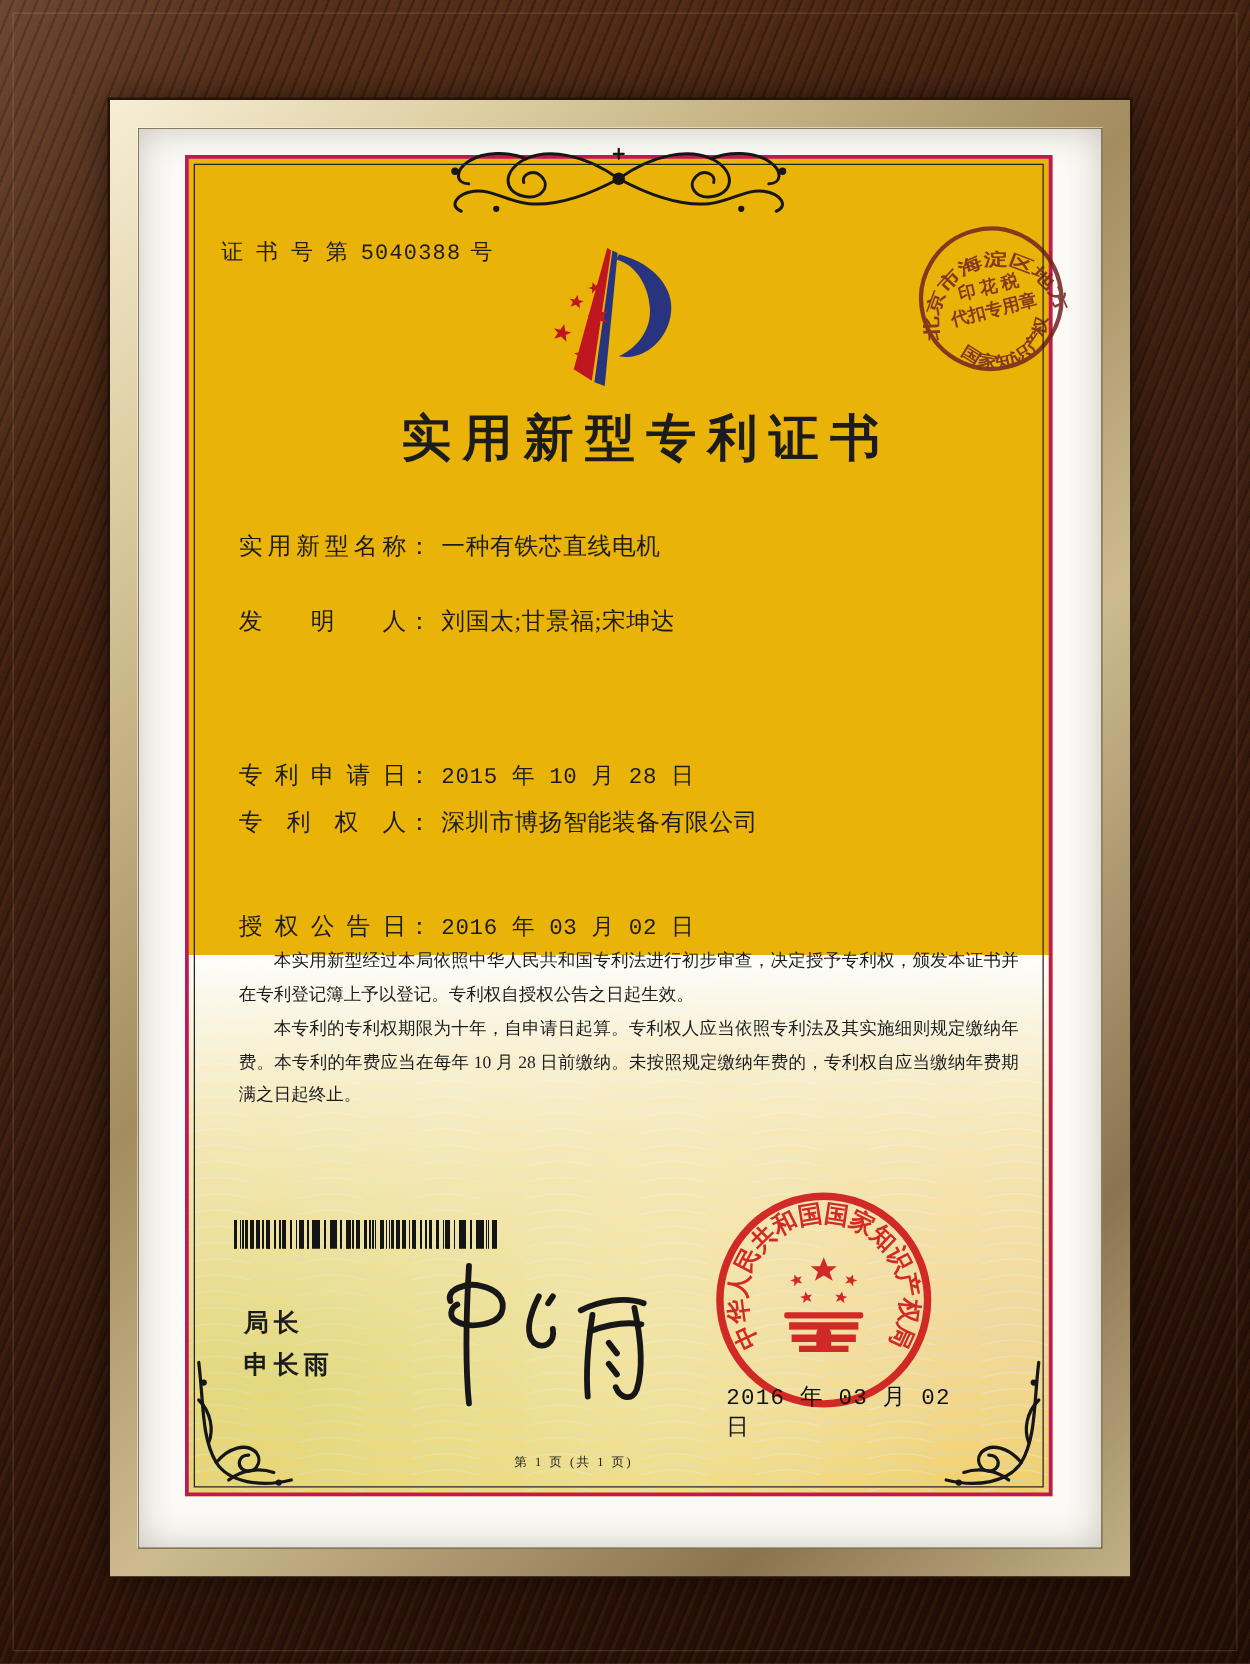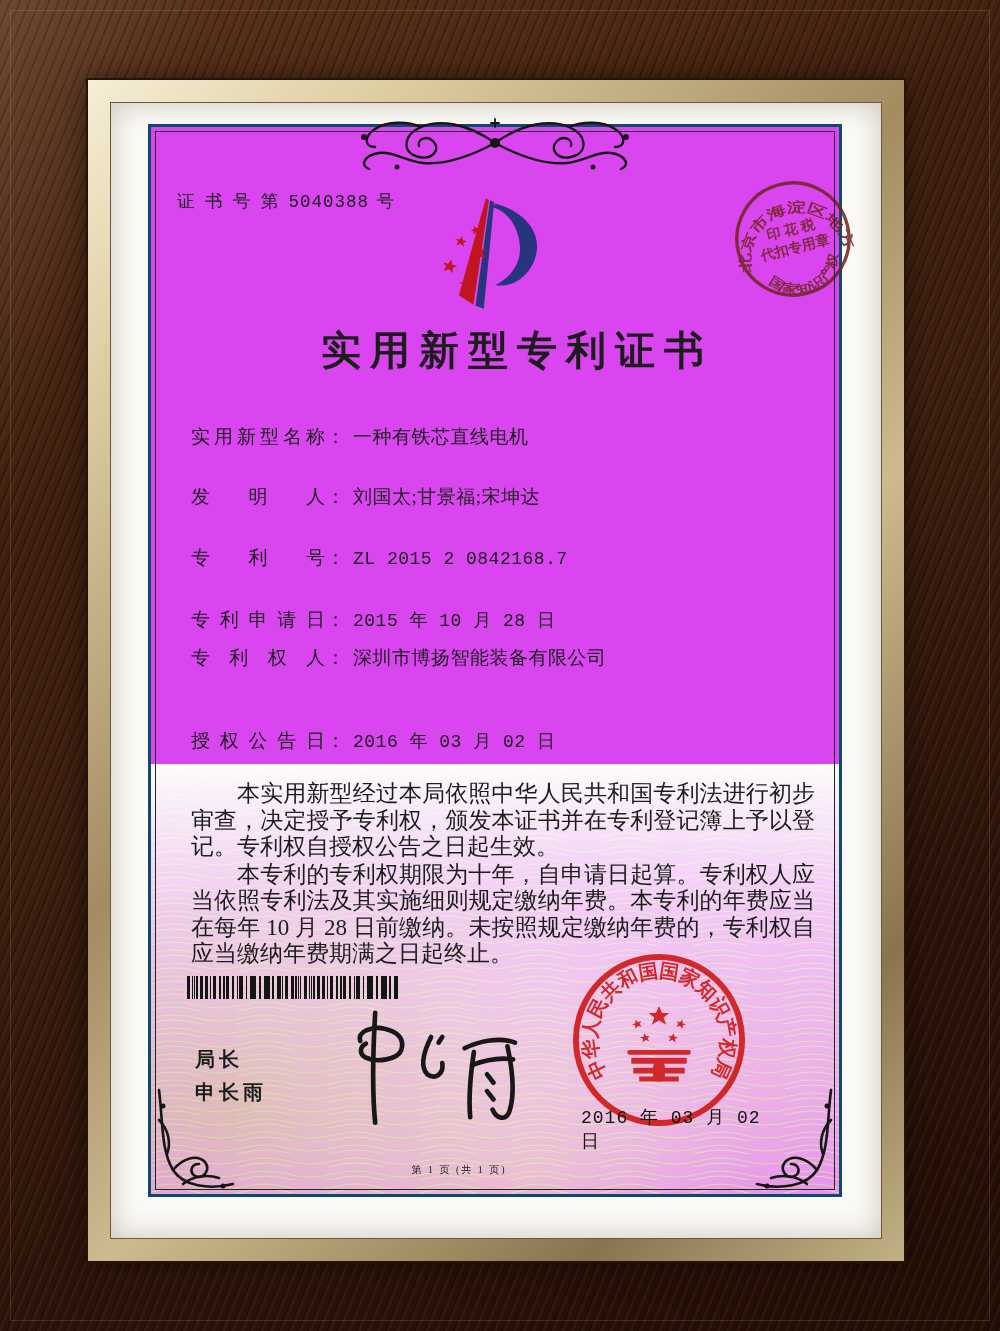--- a/index.html
+++ b/index.html
@@ -8,42 +8,42 @@
     background:
       linear-gradient(115deg, rgba(255,245,225,.10) 0%, rgba(255,245,225,0) 14%),
       repeating-linear-gradient(112deg, rgba(20,8,3,.30) 0 2px, rgba(110,58,28,.16) 2px 5px, rgba(20,8,3,0) 5px 9px),
       linear-gradient(155deg,#5c341d 0%,#46241262 30%,#3c1f10 45%,#2b130a 75%,#200d06 100%),#3a1d0e;}
   .photo::after{content:"";position:absolute;inset:10px;border:1px solid rgba(255,220,170,.14);pointer-events:none;}
   .gold{position:absolute;top:80px;left:88px;right:96px;bottom:70px;
     background:linear-gradient(135deg,#f7eed6 0%,#dccc9f 16%,#a28c60 42%,#cdbb8f 60%,#8a7450 84%,#c2b186 100%);
     box-shadow:0 0 0 2px #261206,0 0 26px rgba(0,0,0,.55);}
   .mat{position:absolute;inset:22px;background:#fbfaf6;
     box-shadow:inset 0 0 0 1px #6a5a3a, inset 0 0 30px rgba(70,50,25,.28);}
-  .cert{position:absolute;top:22px;left:38px;right:40px;bottom:42px;background:#d946ef;
-    border:3px solid #0c4a6e;text-decoration:underline;}
+  .cert{position:absolute;top:22px;left:38px;right:40px;bottom:42px;background:#eab308;
+    border:3px solid #be185d;text-decoration:underline;}
   .cert::before{content:"";position:absolute;inset:4px;border:1px solid #242424;pointer-events:none;z-index:4;}
 
   .guilloche{position:absolute;left:0;right:0;bottom:0;height:430px;z-index:0;}
   .layer{position:absolute;z-index:2;}
 
   .cert-no{left:26px;top:62px;font-size:17.5px;letter-spacing:3px;}
   .cert-no .num{font-family:"Liberation Mono","DejaVu Sans Mono",monospace;letter-spacing:1px;}
 
   .logo{left:278px;top:64px;width:124px;height:124px;}
   .title{left:0;right:0;top:196px;text-align:center;font-size:40px;font-weight:700;letter-spacing:9px;padding-left:44px;}
 
   .stamp{left:574px;top:44px;width:136px;height:136px;transform:rotate(-14deg);opacity:.85;}
 
   .frow{left:40px;right:22px;position:absolute;font-size:19px;white-space:nowrap;}
   .flabel{display:inline-block;width:134px;text-align:justify;text-align-last:justify;vertical-align:bottom;}
   .fcolon{display:inline-block;margin:0 8px 0 1px;}
   .fval{letter-spacing:.5px;}
   .mono{font-family:"Liberation Mono","DejaVu Sans Mono",monospace;font-size:18px;letter-spacing:.5px;}
 
-  .paras{left:40px;right:24px;top:630px;font-size:23px;line-height:26.5px;text-align:justify;margin-top:24px;}
+  .paras{left:40px;right:24px;top:630px;font-size:14px;line-height:26.5px;text-align:justify;}
   .paras p{margin:0 0 1px 0;text-indent:2em;}
 
   .barcode{left:36px;top:849px;width:212px;height:23px;
     background:
       repeating-linear-gradient(90deg,#141414 0 2px,transparent 2px 5px,#141414 5px 6px,transparent 6px 9px),
       repeating-linear-gradient(90deg,#141414 0 3px,transparent 3px 7px,#141414 7px 8px,transparent 8px 13px);}
   .signer{left:44px;top:916px;font-family:"Liberation Sans","DejaVu Sans",sans-serif;
     font-weight:700;font-size:20px;line-height:33px;letter-spacing:4px;}
   .signature{left:172px;top:868px;width:205px;height:140px;z-index:2;}
 
@@ -170,23 +170,20 @@
         </svg>
 
         <div class="layer title" style="position:absolute">实用新型专利证书</div>
 
         <div class="frow" style="top:297px">
           <span class="flabel">实用新型名称</span><span class="fcolon">：</span><span class="fval">一种有铁芯直线电机</span>
         </div>
         <div class="frow" style="top:357px">
           <span class="flabel">发明人</span><span class="fcolon">：</span><span class="fval">刘国太;甘景福;宋坤达</span>
         </div>
-        <div class="frow" style="top:418px">
-          <span class="flabel">专利号</span><span class="fcolon">：</span><span class="fval mono">ZL 2015 2 0842168.7</span>
-        </div>
         <div class="frow" style="top:480px">
           <span class="flabel">专利申请日</span><span class="fcolon">：</span><span class="fval mono">2015 年 10 月 28 日</span>
         </div>
         <div class="frow" style="top:518px">
           <span class="flabel">专利权人</span><span class="fcolon">：</span><span class="fval">深圳市博扬智能装备有限公司</span>
         </div>
         <div class="frow" style="top:601px">
           <span class="flabel">授权公告日</span><span class="fcolon">：</span><span class="fval mono">2016 年 03 月 02 日</span>
         </div>
 

